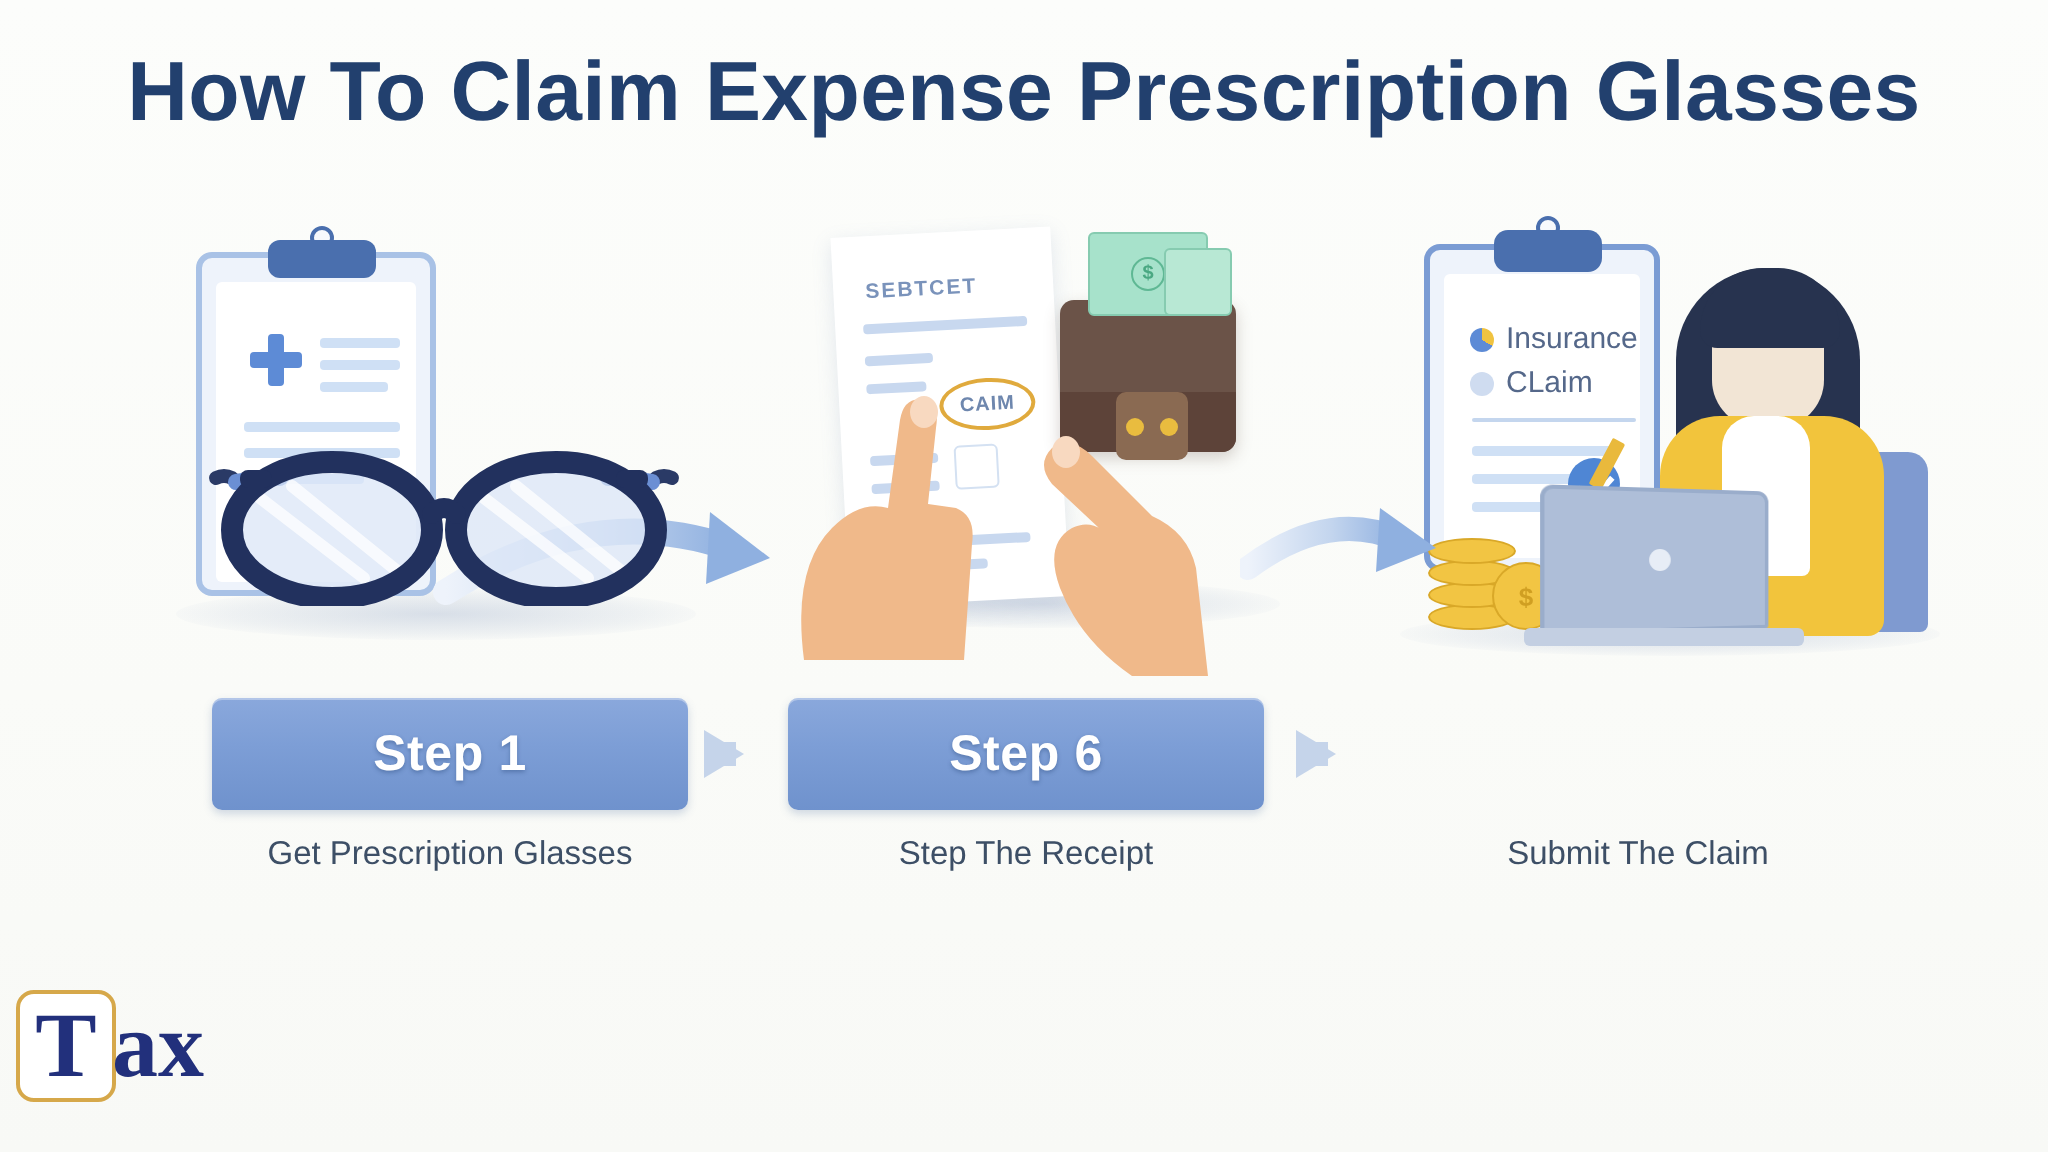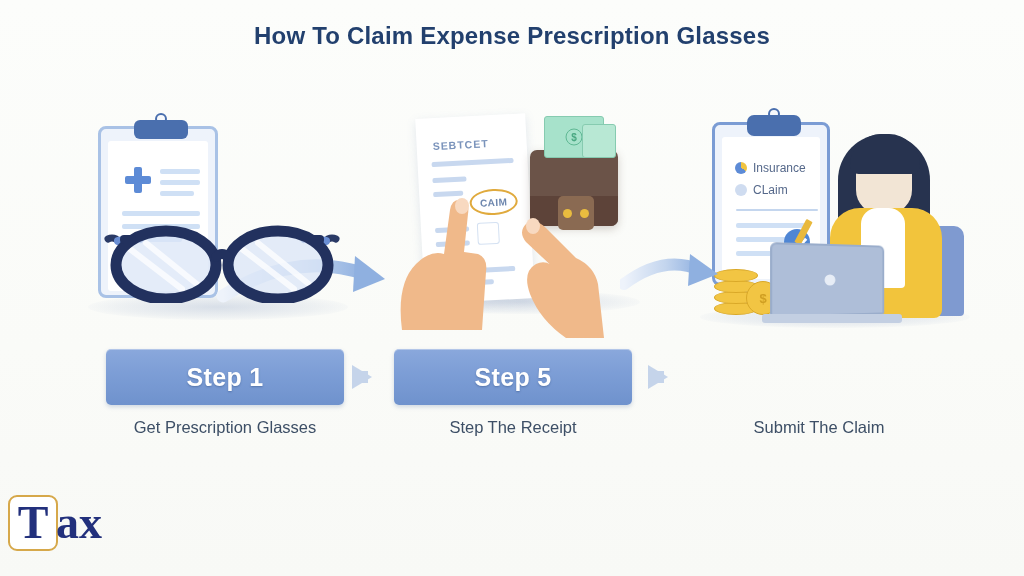--- a/index.html
+++ b/index.html
@@ -25,21 +25,21 @@
     overflow: hidden;
   }
 
   
   .title {
     position: absolute;
     top: 22px;
     left: 0;
     width: 1024px;
     text-align: center;
-    font-size: 24px;
+    font-size: 42px;
     font-weight: bold;
     color: #22406e;
     letter-spacing: 0.2px;
     white-space: nowrap;
   }
 
   
   .illus-band {
     position: absolute;
     top: 108px;
@@ -249,21 +249,21 @@
     border: 2.5px solid #4a6fae;
     border-radius: 50%;
     background: #f7f9fc;
     z-index: 2;
   }
   .cb-row {
     position: absolute;
     display: flex;
     align-items: center;
     gap: 6px;
-    font-size: 12px;
+    font-size: 15px;
     color: #55688a;
   }
   .bullet-pie {
     width: 12px; height: 12px;
     border-radius: 50%;
     background: conic-gradient(#f0c340 0deg 120deg, #5d8bd6 120deg 360deg);
     flex: none;
   }
   .bullet-plain {
     width: 12px; height: 12px;
@@ -663,21 +663,21 @@
         </linearGradient>
       </defs>
       <path d="M4 36 Q44 6 80 22" stroke="url(#cg2)" stroke-width="12" fill="none" stroke-linecap="round"></path>
       <path d="M70 6 L98 26 L68 38 Z" fill="#8fb0e0"></path>
     </svg>
   </div>
 
   <div class="steps">
     <div class="step-btn step-1">Step 1</div>
     <div class="step-arrow arrow-1"></div>
-    <div class="step-btn step-2">Step 5</div>
+    <div class="step-btn step-2">Step 6</div>
     <div class="step-arrow arrow-2"></div>
   </div>
 
   <div class="captions">
     <div class="caption cap-1">Get Prescription Glasses</div>
     <div class="caption cap-2">Step The Receipt</div>
     <div class="caption cap-3">Submit The Claim</div>
   </div>
 
   <div class="logo">

